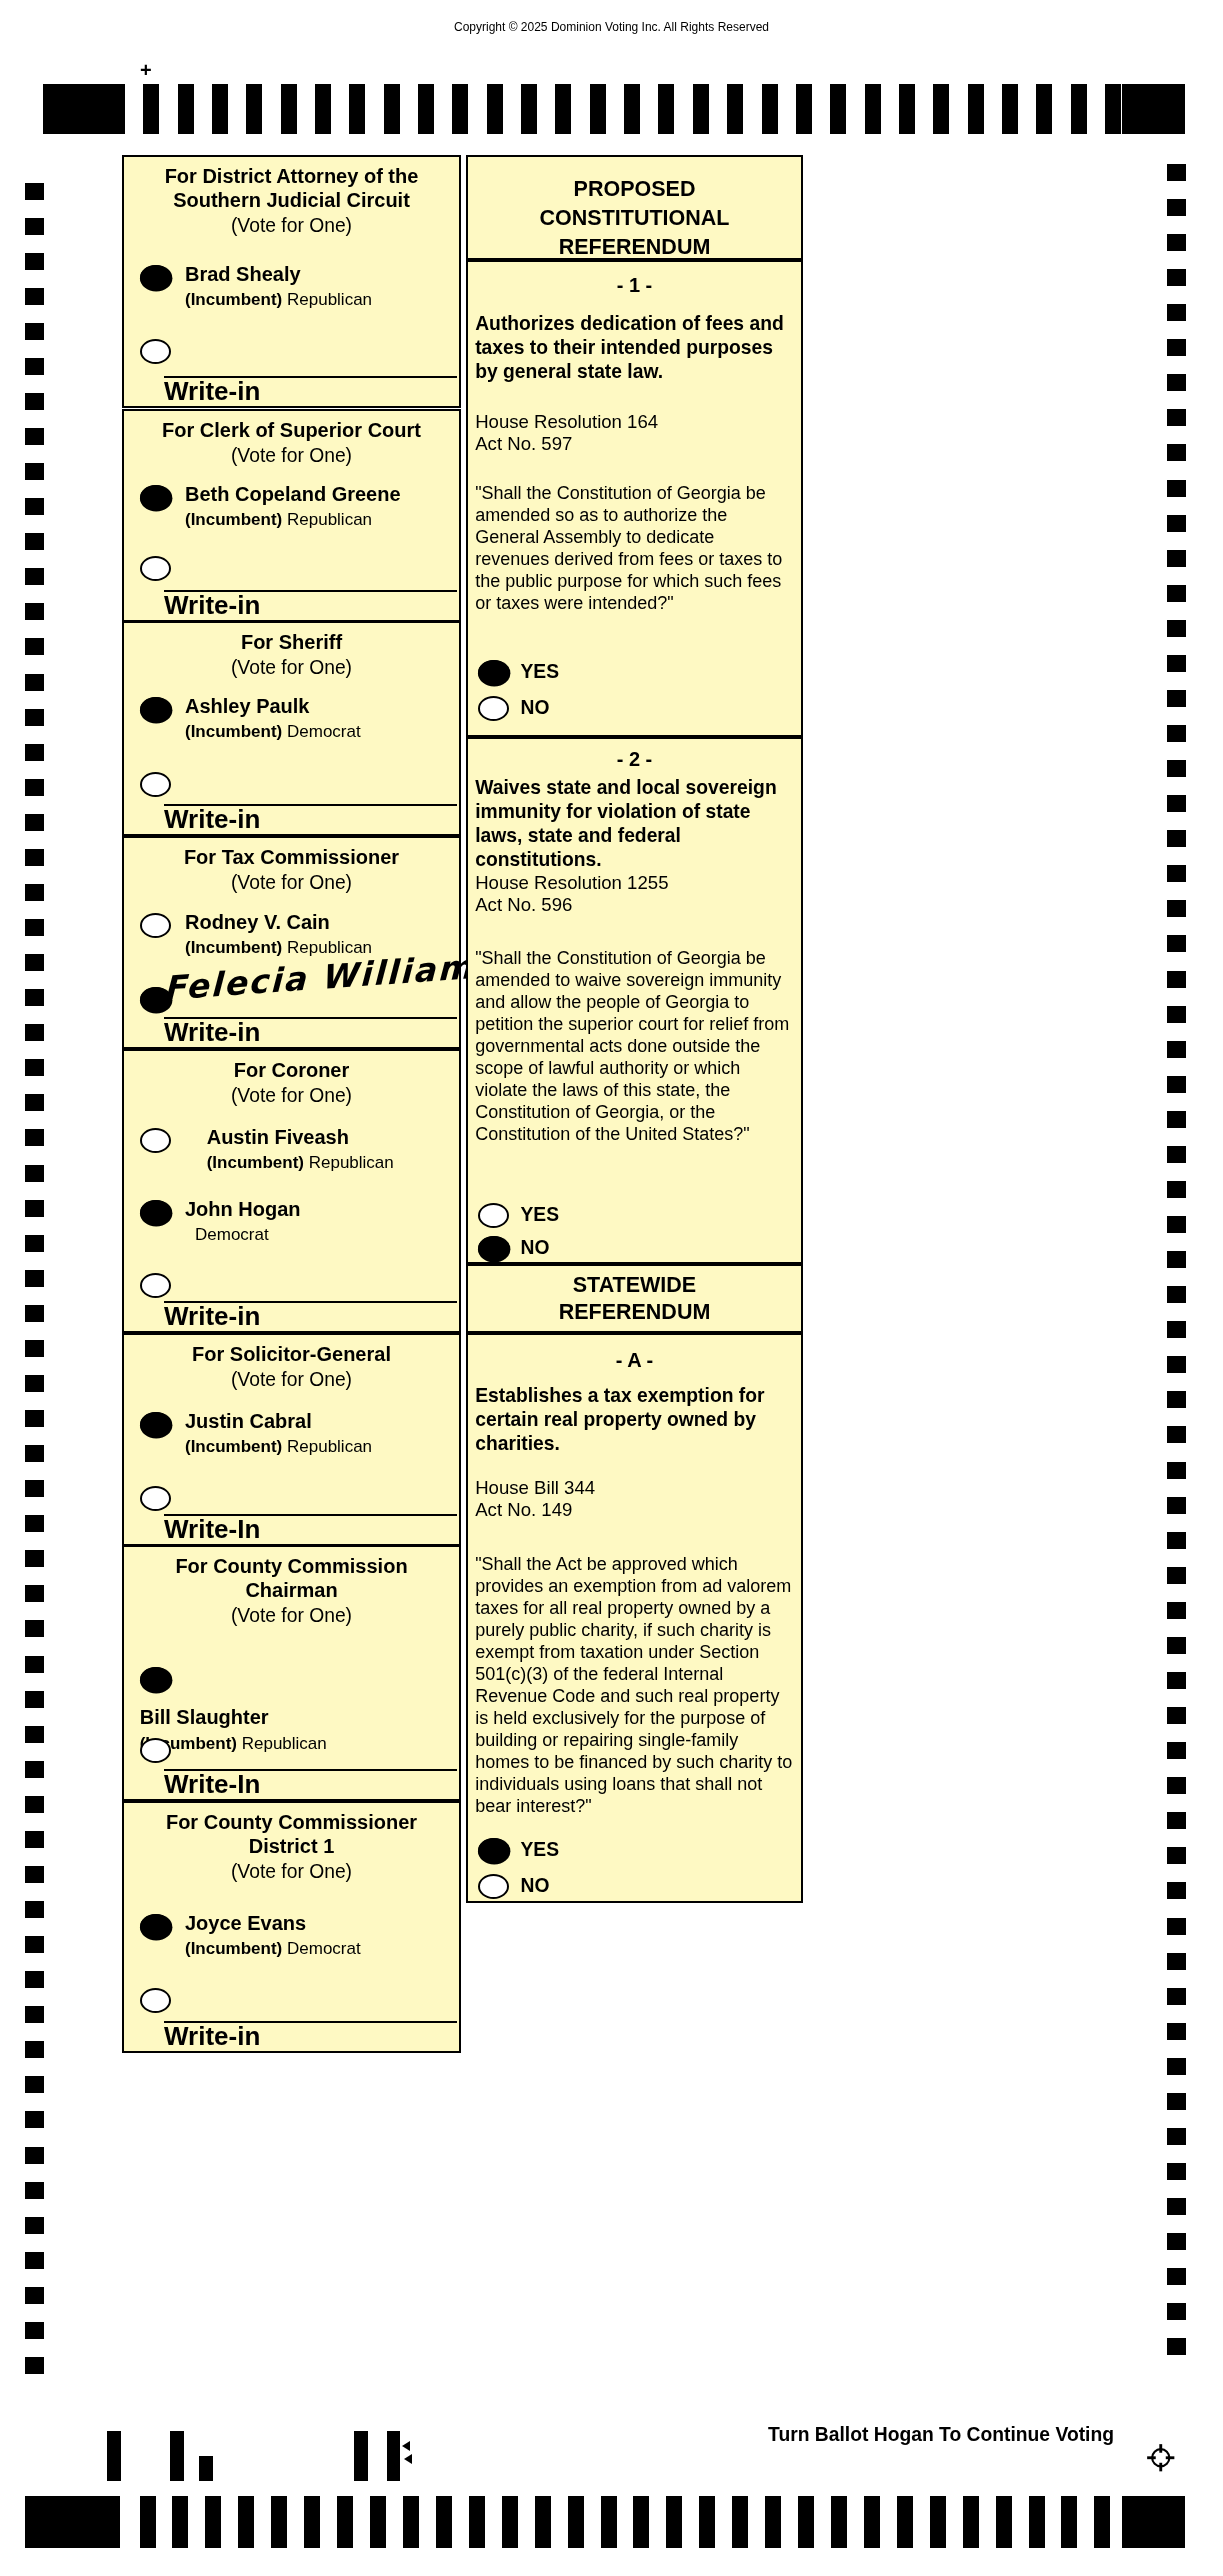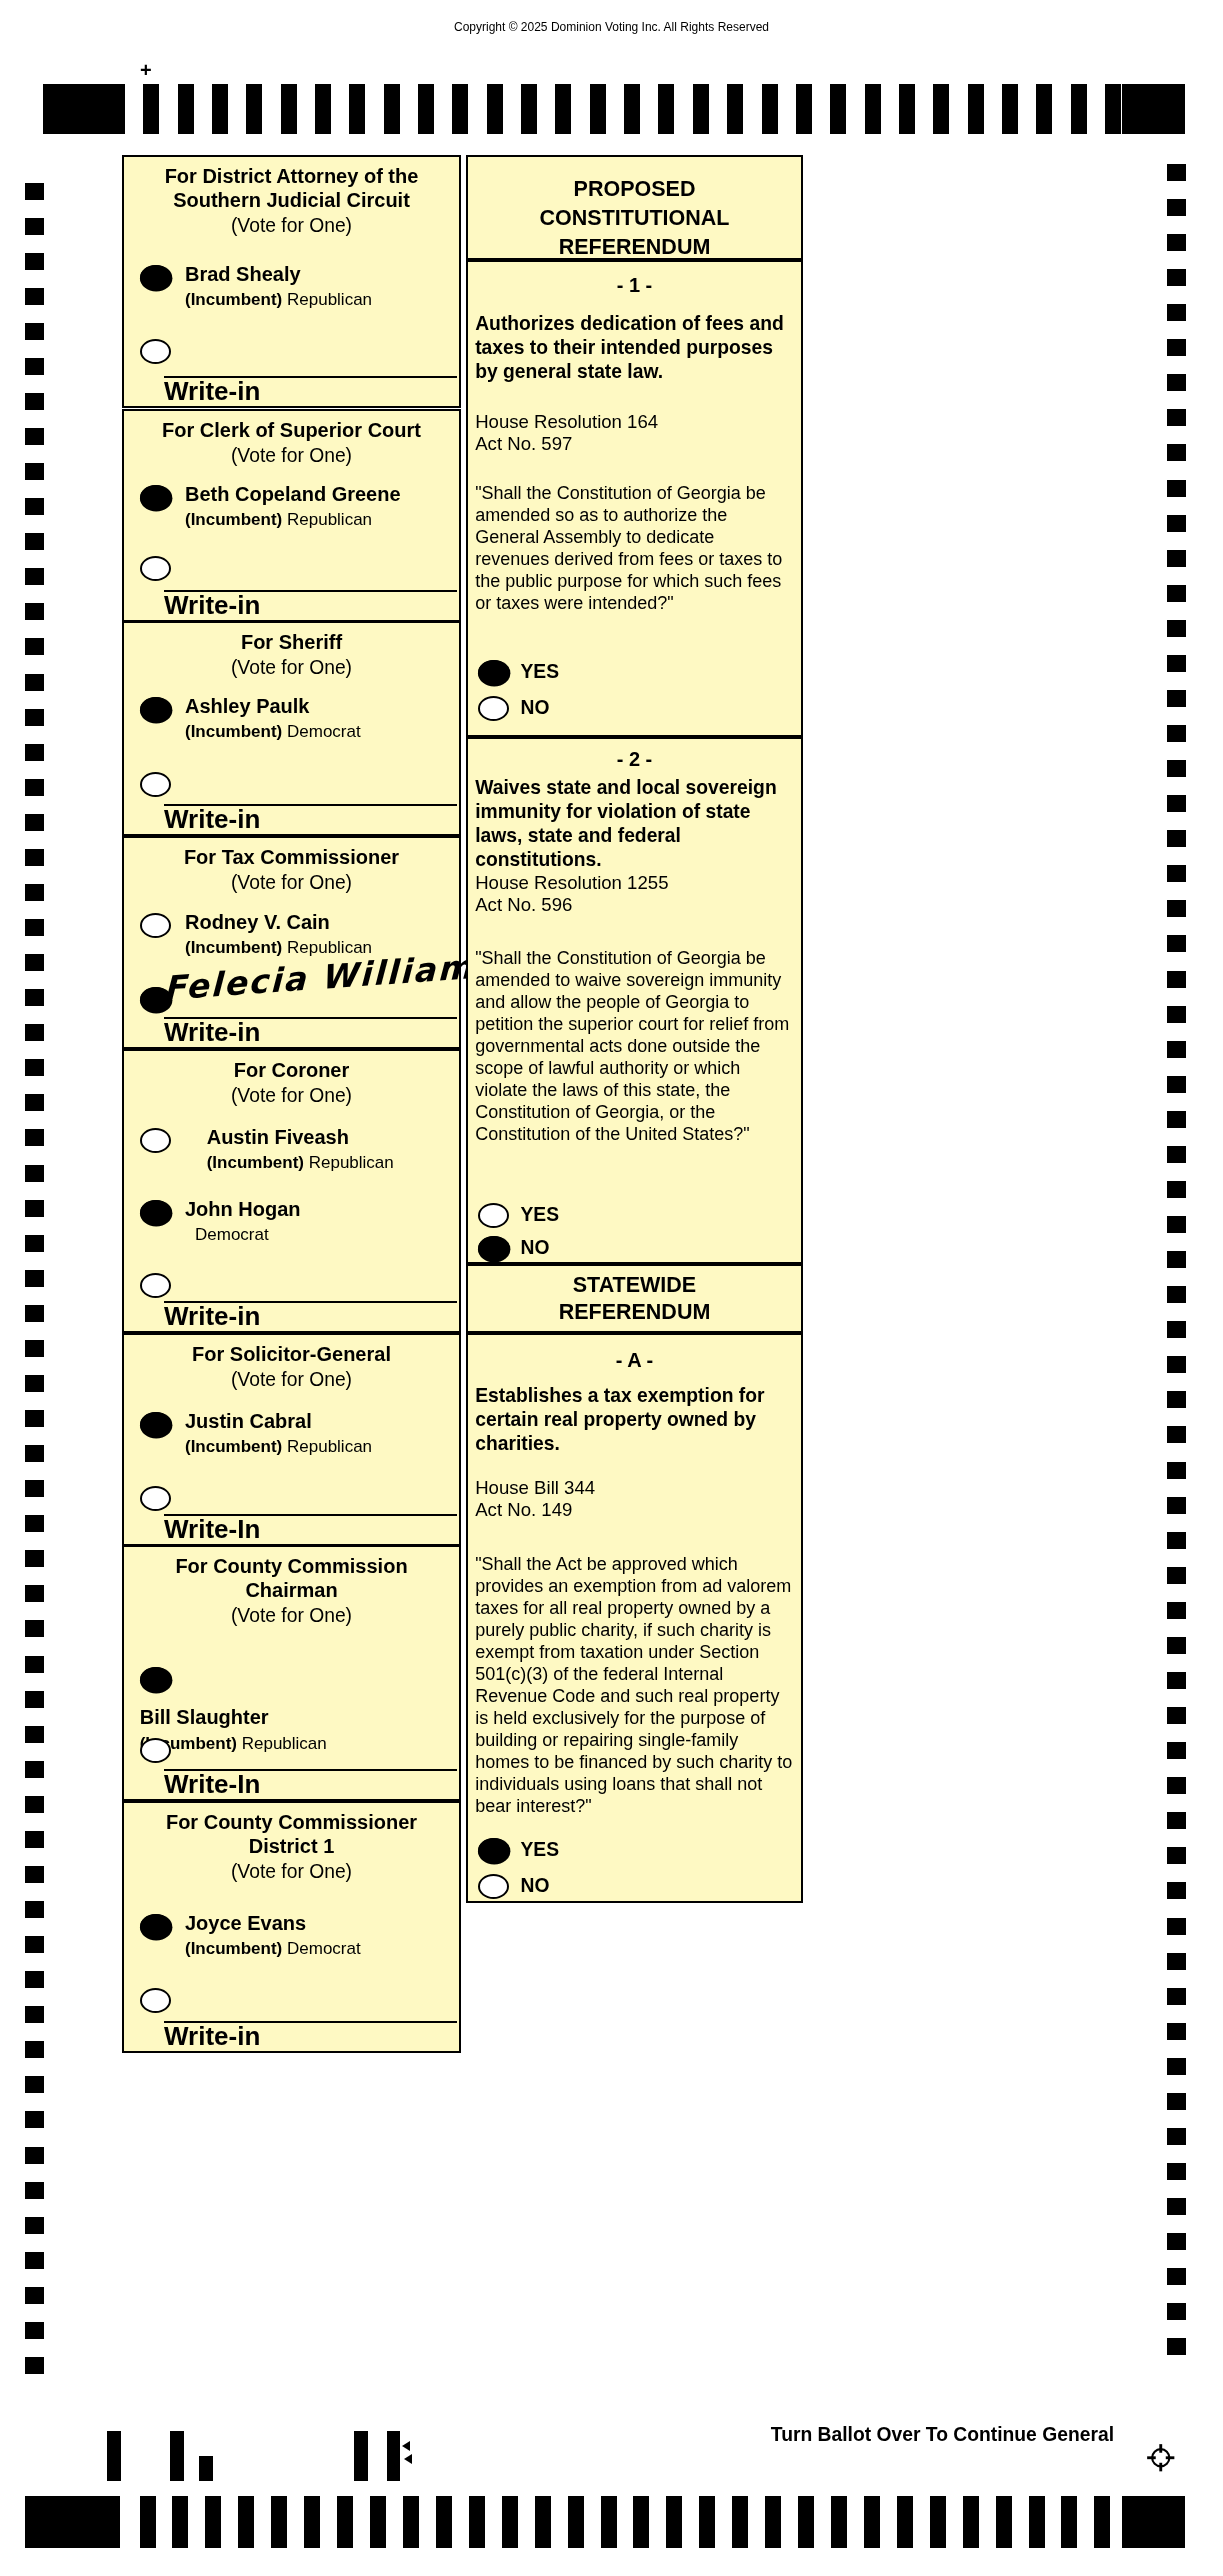--- a/index.html
+++ b/index.html
@@ -466,21 +466,21 @@
   </div>
 
   <div class="vbar" style="left:107px;top:2431px;width:14.3px;height:50px;"></div>
   <div class="vbar" style="left:170px;top:2431px;width:14.3px;height:50px;"></div>
   <div class="vbar" style="left:199px;top:2456px;width:14.3px;height:25px;"></div>
   <div class="vbar" style="left:354px;top:2431px;width:14.3px;height:50px;"></div>
   <div class="vbar" style="left:387px;top:2431px;width:13px;height:50px;"></div>
   <div class="tri" style="left:402px;top:2441px;"></div>
   <div class="tri" style="left:404px;top:2454px;"></div>
 
-  <div id="turnover">Turn Ballot Over To Continue General</div>
+  <div id="turnover">Turn Ballot Hogan To Continue Voting</div>
 
   <svg class="abs" style="left:1145px;top:2442px;" width="31.5" height="31.5" viewBox="0 0 44 44">
     <circle cx="22" cy="22" r="12" fill="none" stroke="#000" stroke-width="3"></circle>
     <line x1="22" y1="3" x2="22" y2="15" stroke="#000" stroke-width="4"></line>
     <line x1="22" y1="29" x2="22" y2="41" stroke="#000" stroke-width="4"></line>
     <line x1="3" y1="22" x2="15" y2="22" stroke="#000" stroke-width="4"></line>
     <line x1="29" y1="22" x2="41" y2="22" stroke="#000" stroke-width="4"></line>
   </svg>
 
   <div class="block" style="left:25px;top:2496px;width:95px;height:52px;"></div>

